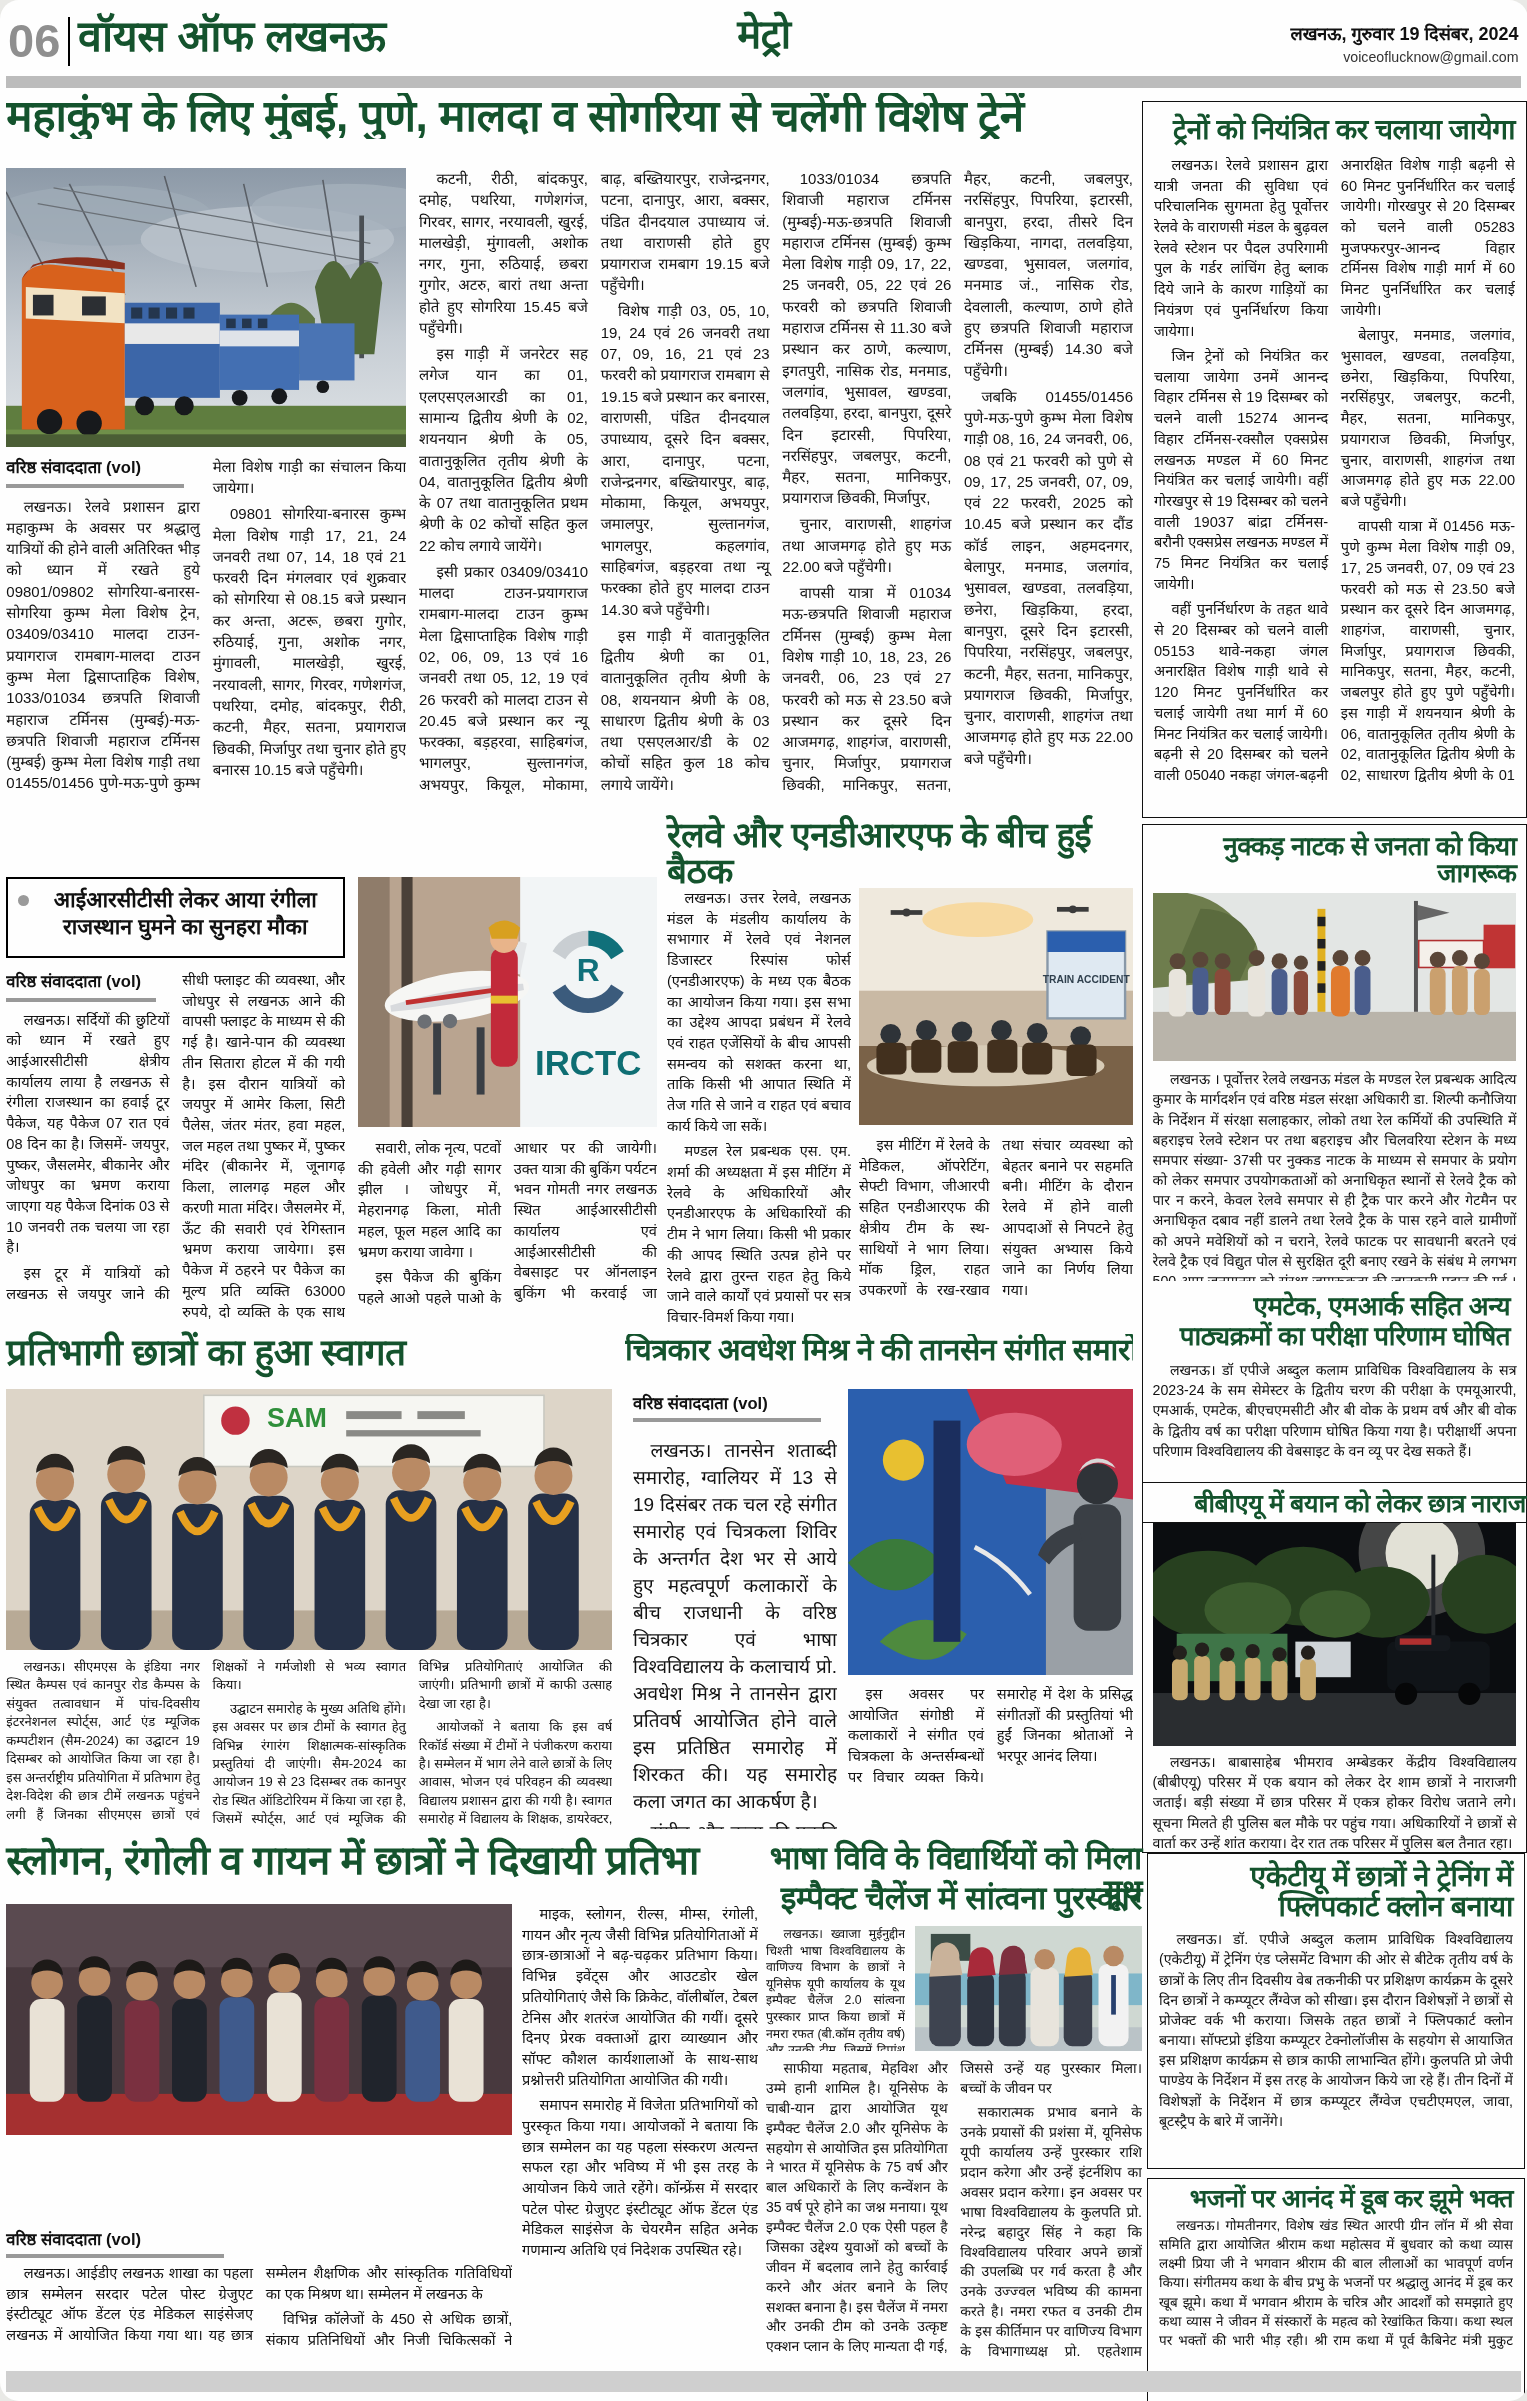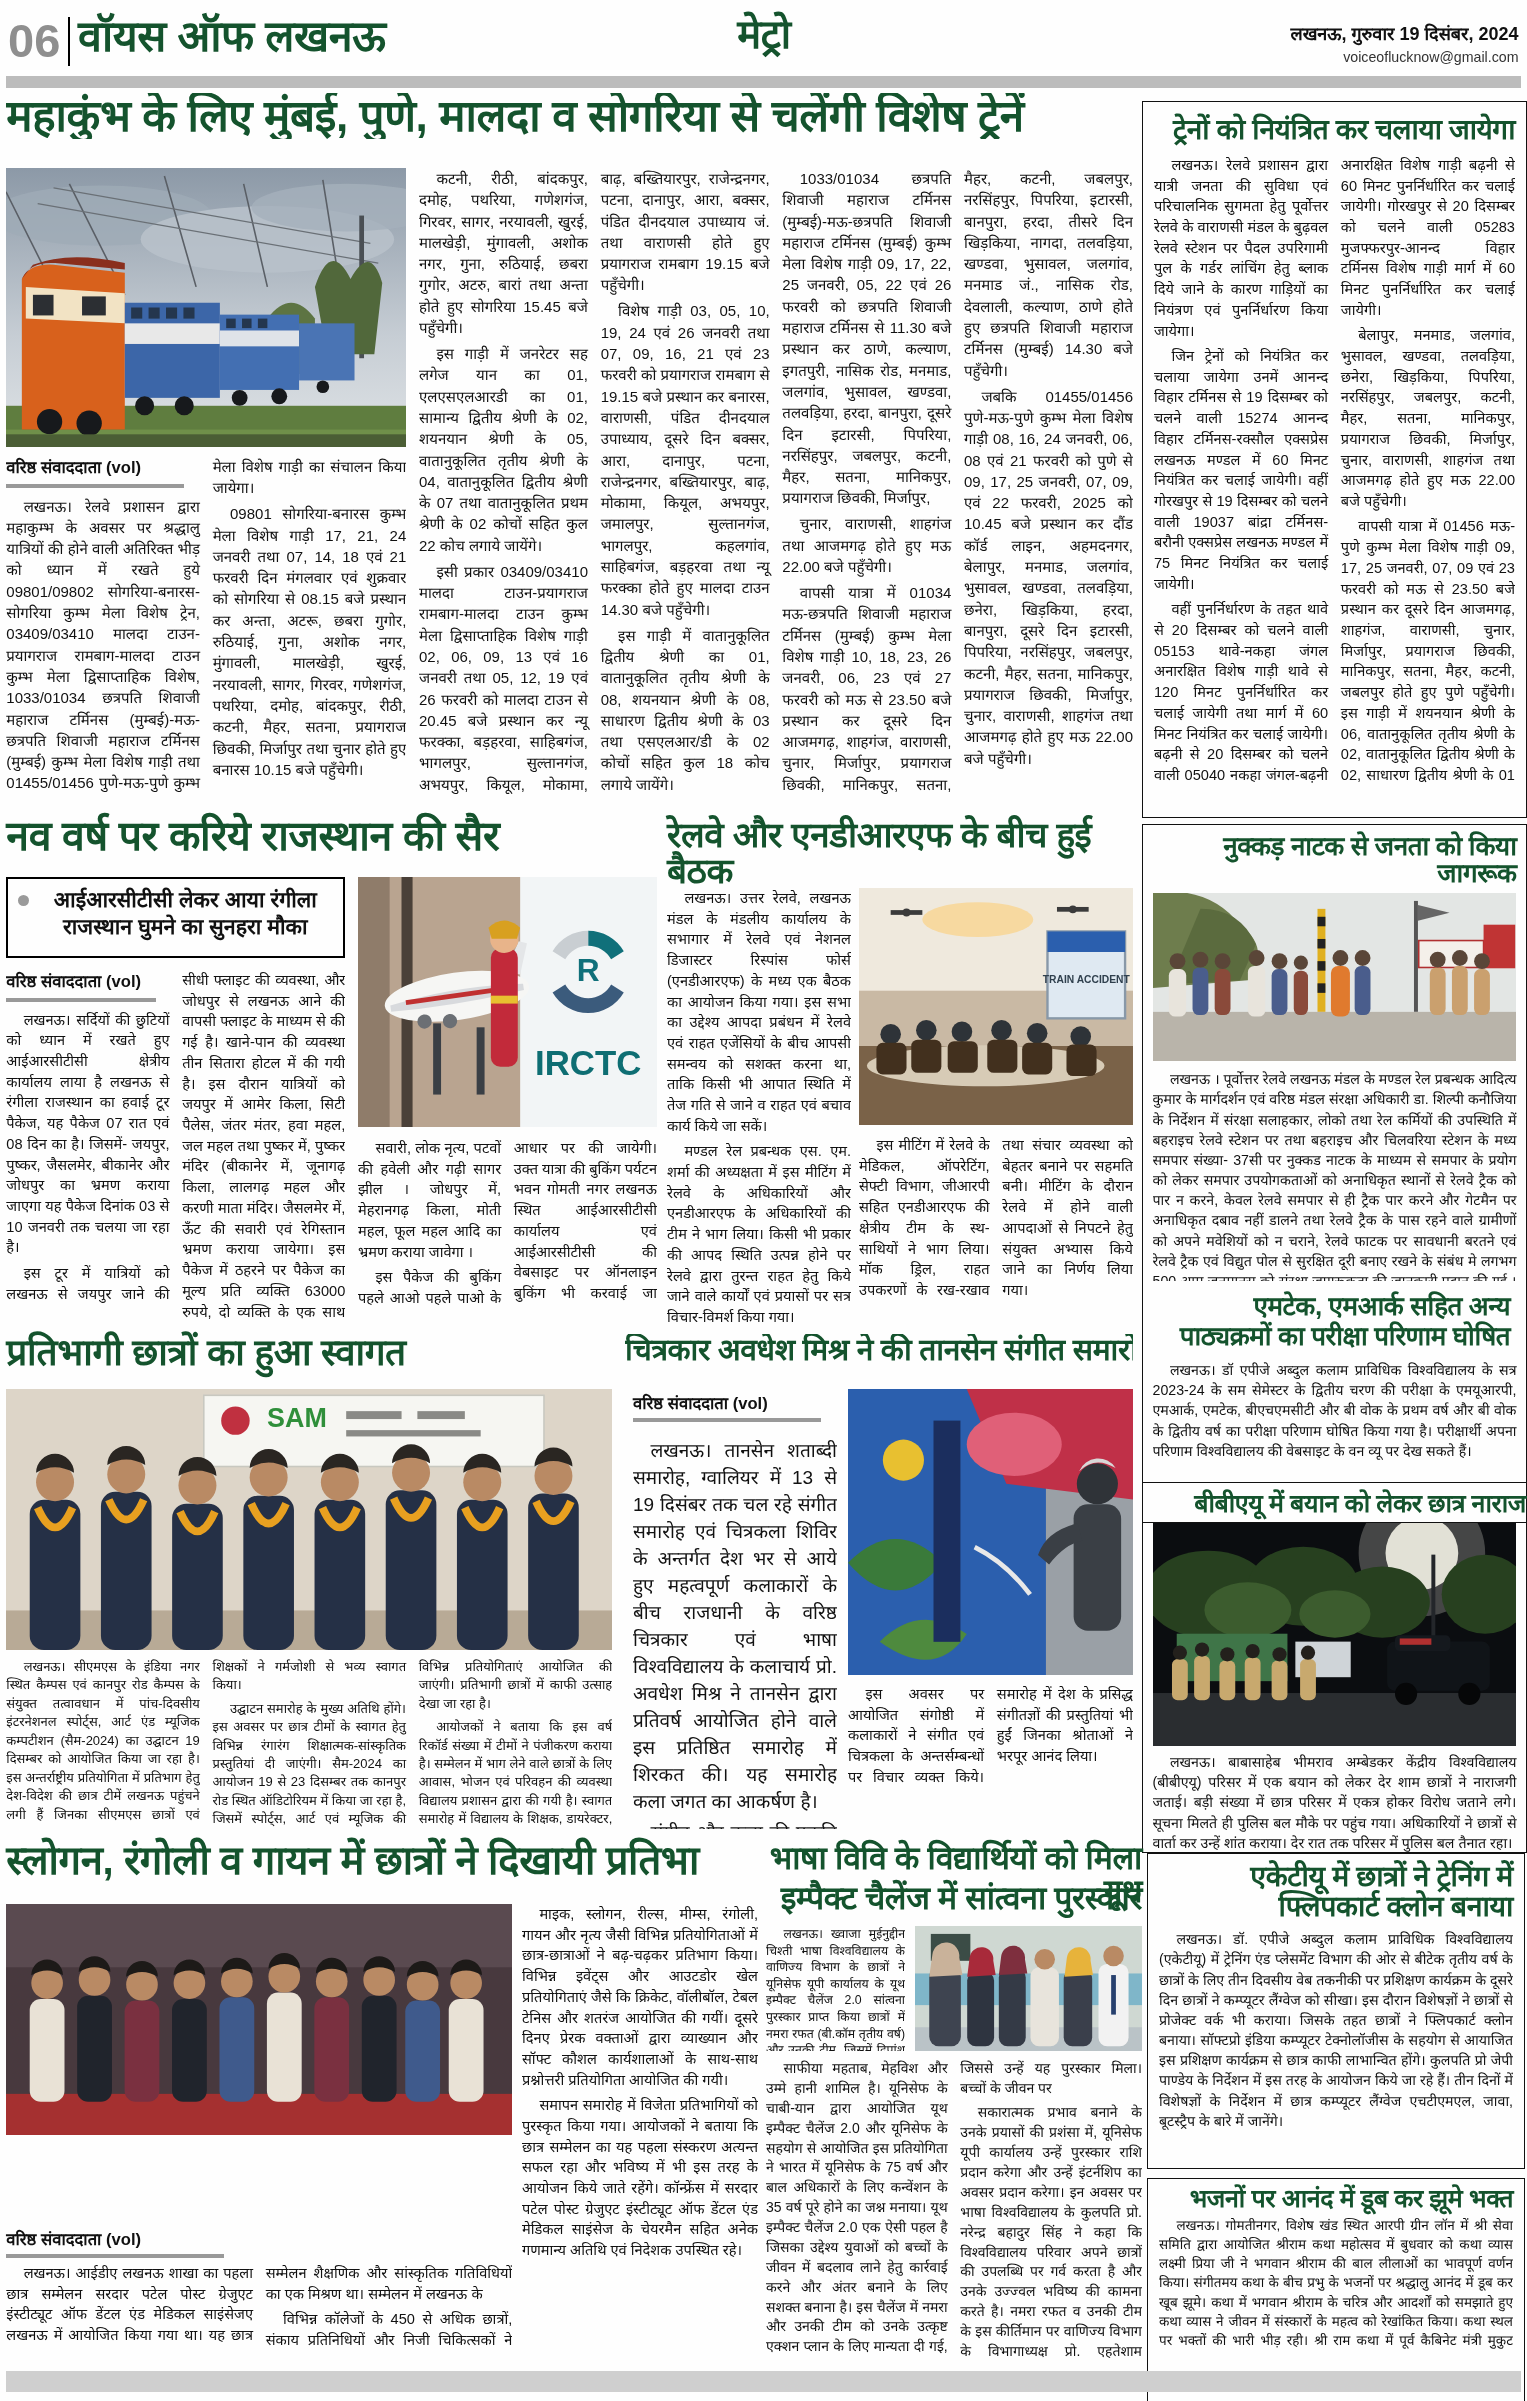--- a/index.html
+++ b/index.html
@@ -1,17 +1,17 @@
 <!DOCTYPE html>
 <html style="font-size:12.7px"><head>
 <meta charset="utf-8">
 <style>
   html,body{margin:0;padding:0;background:#e9e9e6;}
   #page{position:relative;width:1528px;height:2401px;background:#fefefe;margin:0 auto;
-        font-family:"Liberation Sans",sans-serif;color:#111;overflow:hidden;}
+        font-family:"Liberation Sans",sans-serif;color:#111;overflow:hidden;border-radius:19px;}
   .abs{position:absolute;}
   .hl{font-weight:800;color:#14532d;line-height:1.04;letter-spacing:-0.4px;}
   .bt{font-size:15px;line-height:1.42;text-align:justify;overflow:hidden;}
   .bt p{margin:0 0 4.7px 0;text-indent:17.4px;}
   .byline{display:inline-block;font-weight:700;font-size:16.6px;border-bottom:4px solid #999;
           padding-bottom:4px;margin-bottom:8px;width:92%;}
   .cols2{column-count:2;column-gap:12.7px;}
   .cols3{column-count:3;column-gap:12.7px;}
   .cols4{column-count:4;column-gap:12.7px;}
   .ph{position:absolute;overflow:hidden;background:#d8d8d8;}
@@ -116,21 +116,20 @@
     <div class="hl ctr" style="font-size:28px;font-weight:700;margin:3.2px 0 11px 0;">ट्रेनों को नियंत्रित कर चलाया जायेगा</div>
     <div class="cols2 bt" style="height:642px;font-size:14.6px;">
       <p>लखनऊ। रेलवे प्रशासन द्वारा यात्री जनता की सुविधा एवं परिचालनिक सुगमता हेतु पूर्वोत्तर रेलवे के वाराणसी मंडल के बुढ़वल रेलवे स्टेशन पर पैदल उपरिगामी पुल के गर्डर लांचिंग हेतु ब्लाक दिये जाने के कारण गाड़ियों का नियंत्रण एवं पुनर्निर्धारण किया जायेगा।</p>
       <p>जिन ट्रेनों को नियंत्रित कर चलाया जायेगा उनमें आनन्द विहार टर्मिनस से 19 दिसम्बर को चलने वाली 15274 आनन्द विहार टर्मिनस-रक्सौल एक्सप्रेस लखनऊ मण्डल में 60 मिनट नियंत्रित कर चलाई जायेगी। वहीं गोरखपुर से 19 दिसम्बर को चलने वाली 19037 बांद्रा टर्मिनस-बरौनी एक्सप्रेस लखनऊ मण्डल में 75 मिनट नियंत्रित कर चलाई जायेगी।</p>
       <p>वहीं पुनर्निर्धारण के तहत थावे से 20 दिसम्बर को चलने वाली 05153 थावे-नकहा जंगल अनारक्षित विशेष गाड़ी थावे से 120 मिनट पुनर्निर्धारित कर चलाई जायेगी तथा मार्ग में 60 मिनट नियंत्रित कर चलाई जायेगी। बढ़नी से 20 दिसम्बर को चलने वाली 05040 नकहा जंगल-बढ़नी अनारक्षित विशेष गाड़ी बढ़नी से 60 मिनट पुनर्निर्धारित कर चलाई जायेगी। गोरखपुर से 20 दिसम्बर को चलने वाली 05283 मुजफ्फरपुर-आनन्द विहार टर्मिनस विशेष गाड़ी मार्ग में 60 मिनट पुनर्निर्धारित कर चलाई जायेगी।</p>
       <p>बेलापुर, मनमाड, जलगांव, भुसावल, खण्डवा, तलवड़िया, छनेरा, खिड़किया, पिपरिया, नरसिंहपुर, जबलपुर, कटनी, मैहर, सतना, मानिकपुर, प्रयागराज छिवकी, मिर्जापुर, चुनार, वाराणसी, शाहगंज तथा आजमगढ़ होते हुए मऊ 22.00 बजे पहुँचेगी।</p>
       <p>वापसी यात्रा में 01456 मऊ-पुणे कुम्भ मेला विशेष गाड़ी 09, 17, 25 जनवरी, 07, 09 एवं 23 फरवरी को मऊ से 23.50 बजे प्रस्थान कर दूसरे दिन आजमगढ़, शाहगंज, वाराणसी, चुनार, मिर्जापुर, प्रयागराज छिवकी, मानिकपुर, सतना, मैहर, कटनी, जबलपुर होते हुए पुणे पहुँचेगी। इस गाड़ी में शयनयान श्रेणी के 06, वातानुकूलित तृतीय श्रेणी के 02, वातानुकूलित द्वितीय श्रेणी के 02, साधारण द्वितीय श्रेणी के 01 कोचों सहित कुल 18 कोच लगाये जायेंगे।</p>
     </div>
   </div>
 
-  <div class="abs hl" style="left:6.3px;top:815px;width:649px;font-size:41px;">नव वर्ष पर करिये राजस्थान की सैर</div>
   <div class="abs subbox" style="left:6.3px;top:877px;width:339px;height:81px;">
     <span class="dot"></span>
     <span style="text-align:center;">आईआरसीटीसी लेकर आया रंगीला राजस्थान घुमने का सुनहरा मौका</span>
   </div>
   <div class="ph" style="left:358px;top:877px;width:299px;height:250px;">
     <svg viewBox="0 0 378 316" preserveAspectRatio="none">
       <rect width="378" height="316" fill="#b9a490"></rect>
       <rect x="0" y="0" width="40" height="316" fill="#8f7c6a"></rect>
       <rect x="55" y="0" width="14" height="316" fill="#4a4038"></rect>
       <rect x="205" y="0" width="173" height="316" fill="#f2f5f6"></rect>

